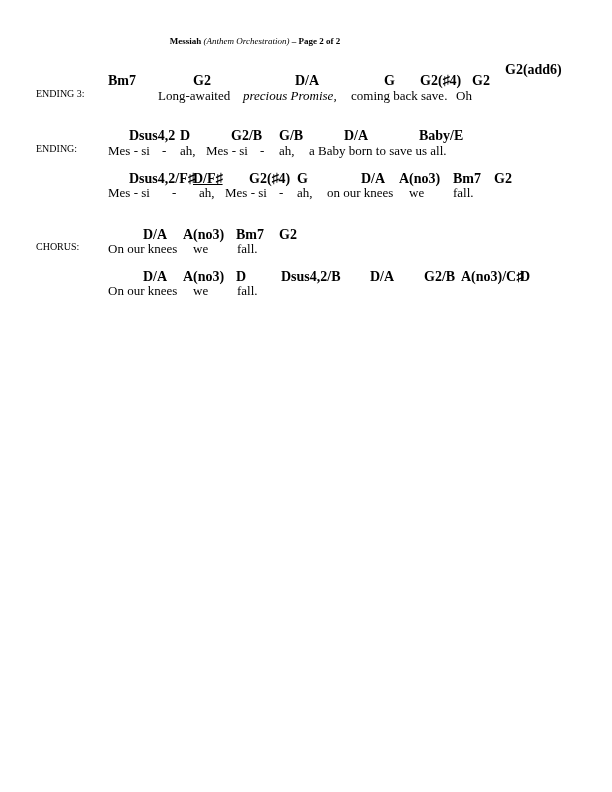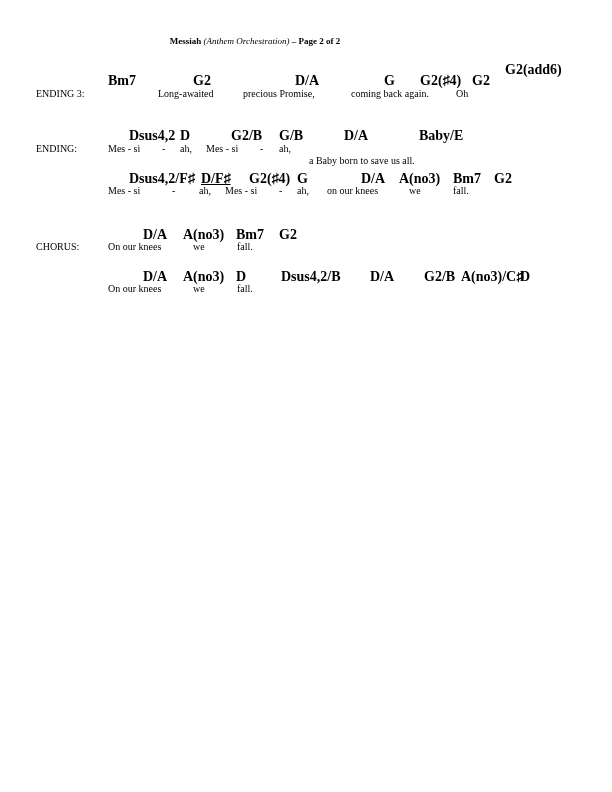--- a/index.html
+++ b/index.html
@@ -3,21 +3,21 @@
 <meta charset="utf-8">
 <style>
   html, body { margin: 0; padding: 0; background: #ffffff; }
   body { width: 612px; height: 792px; position: relative; overflow: hidden;
          font-family: "Liberation Serif", "DejaVu Serif", serif; color: #000; }
   .title { position: absolute; top: 36px; left: 0; width: 510px; text-align: center;
            font-size: 9px; font-weight: bold; }
   .title .it { font-style: italic; font-weight: normal; }
   .label { position: absolute; font-size: 10px; }
   .chord { position: absolute; font-size: 14px; font-weight: bold; white-space: nowrap; }
-  .lyric { position: absolute; font-size: 10px; white-space: nowrap; }
+  .lyric { position: absolute; font-size: 13px; white-space: nowrap; }
 </style>
 </head>
 <body>
 
 <div class="title">
   <span>Messiah</span>
   <span class="it">(Anthem Orchestration)</span>
   <span>– Page 2 of 2</span>
 </div>
 
@@ -44,38 +44,38 @@
 </div>
 
 <span class="chord" style="left: 108px; top: 73px;">Bm7</span>
 <span class="chord" style="left: 193px; top: 73px;">G2</span>
 <span class="chord" style="left: 295px; top: 73px;">D/A</span>
 <span class="chord" style="left: 384px; top: 73px;">G</span>
 <span class="chord" style="left: 420px; top: 73px;">G2(♯4)</span>
 <span class="chord" style="left: 472px; top: 73px;">G2</span>
 <span class="chord" style="left: 505px; top: 62px;">G2(add6)</span>
 <span class="lyric" style="left: 158px; top: 88px;">Long-awaited</span>
-<span class="lyric" style="left: 243px; top: 88px;">precious Promise,</span>
-<span class="lyric" style="left: 351px; top: 88px;">coming back again.</span>
+<span class="lyric" style="left: 243px; top: 88px; font-style: italic;">precious Promise,</span>
+<span class="lyric" style="left: 351px; top: 88px;">coming back save.</span>
 <span class="lyric" style="left: 456px; top: 88px;">Oh</span>
 <span class="chord" style="left: 129px; top: 128px;">Dsus4,2</span>
 <span class="chord" style="left: 180px; top: 128px;">D</span>
 <span class="chord" style="left: 231px; top: 128px;">G2/B</span>
 <span class="chord" style="left: 279px; top: 128px;">G/B</span>
 <span class="chord" style="left: 344px; top: 128px;">D/A</span>
 <span class="chord" style="left: 419px; top: 128px;">Baby/E</span>
 <span class="lyric" style="left: 108px; top: 143px;">Mes - si</span>
 <span class="lyric" style="left: 162px; top: 143px;">-</span>
 <span class="lyric" style="left: 180px; top: 143px;">ah,</span>
 <span class="lyric" style="left: 206px; top: 143px;">Mes - si</span>
 <span class="lyric" style="left: 260px; top: 143px;">-</span>
 <span class="lyric" style="left: 279px; top: 143px;">ah,</span>
-<span class="lyric" style="left: 309px; top: 143px; margin-top: 12px;">a Baby born to save us all.</span>
+<span class="lyric" style="left: 309px; top: 143px;">a Baby born to save us all.</span>
 <span class="chord" style="left: 129px; top: 171px;">Dsus4,2/F♯</span>
-<span class="chord" style="left: 201px; top: 171px; text-decoration: underline;">D/F♯</span>
+<span class="chord" style="left: 193px; top: 171px; text-decoration: underline;">D/F♯</span>
 <span class="chord" style="left: 249px; top: 171px;">G2(♯4)</span>
 <span class="chord" style="left: 297px; top: 171px;">G</span>
 <span class="chord" style="left: 361px; top: 171px;">D/A</span>
 <span class="chord" style="left: 399px; top: 171px;">A(no3)</span>
 <span class="chord" style="left: 453px; top: 171px;">Bm7</span>
 <span class="chord" style="left: 494px; top: 171px;">G2</span>
 <span class="lyric" style="left: 108px; top: 185px;">Mes - si</span>
 <span class="lyric" style="left: 172px; top: 185px;">-</span>
 <span class="lyric" style="left: 199px; top: 185px;">ah,</span>
 <span class="lyric" style="left: 225px; top: 185px;">Mes - si</span>

